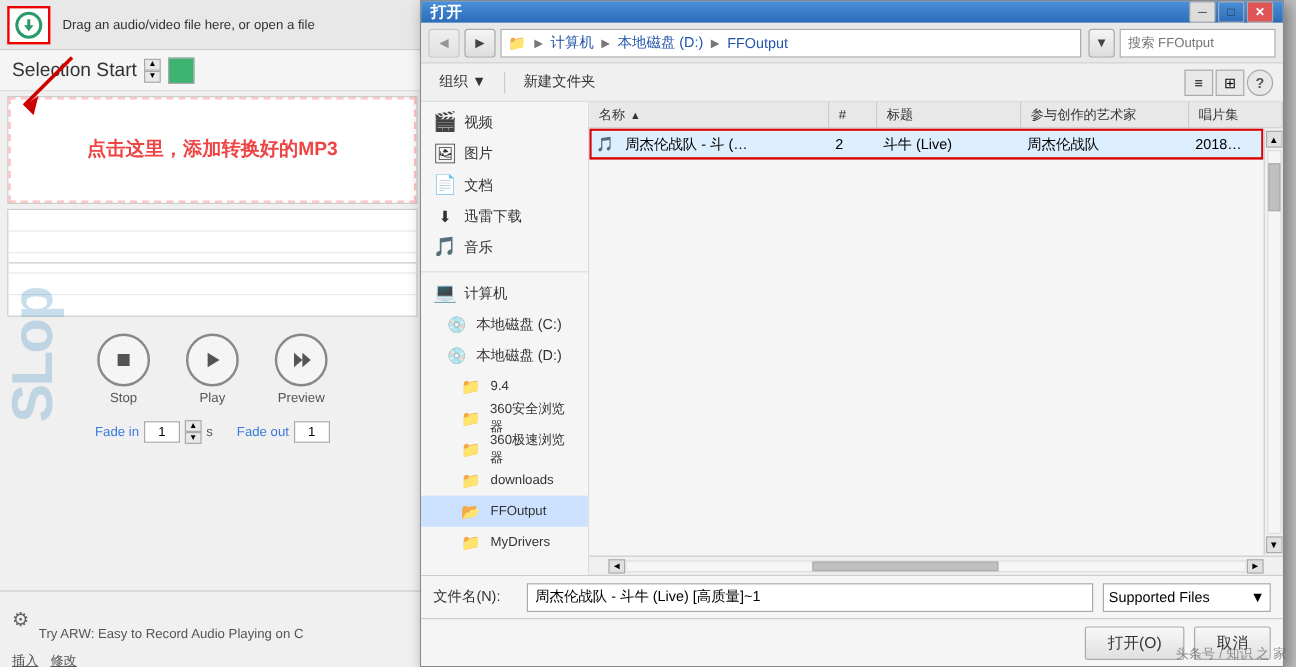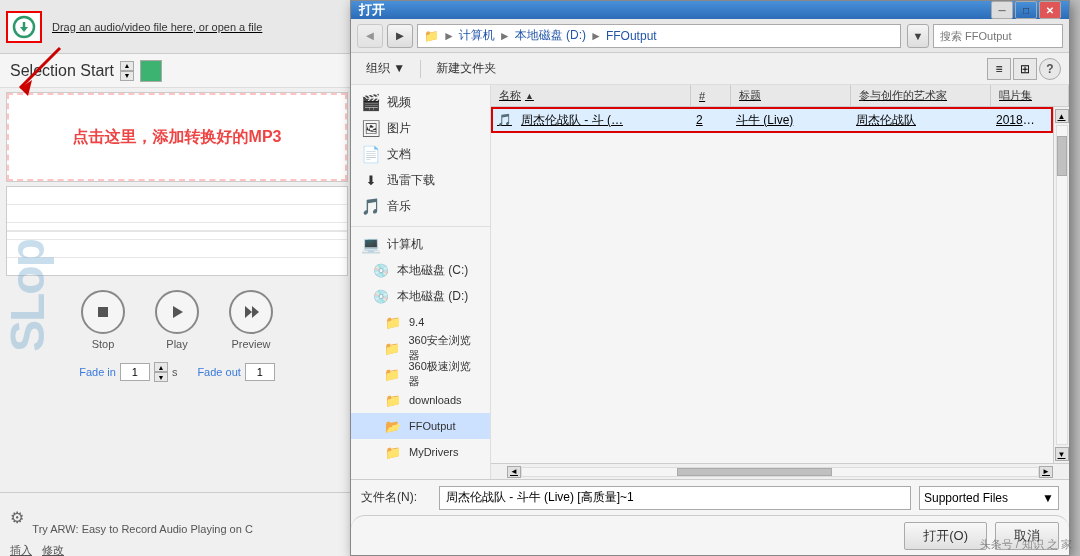--- a/index.html
+++ b/index.html
@@ -22,23 +22,22 @@
       background: #f0f0f0;
       border-right: 1px solid #aaa;
     }
 
     .left-toolbar {
       display: flex;
       align-items: center;
       background: #e8e8e8;
       border-bottom: 1px solid #ccc;
       padding: 4px 6px;
-      height: 54px;
+      height: 42px;
       gap: 4px;
-      text-decoration: underline;
     }
 
     .download-btn {
       width: 36px;
       height: 32px;
       border: 2px solid #e00;
       background: white;
       display: flex;
       align-items: center;
       justify-content: center;
@@ -517,21 +516,20 @@
       width: 20px;
       text-align: center;
     }
 
     
     .file-list-area {
       flex: 1;
       display: flex;
       flex-direction: column;
       overflow: hidden;
-      text-decoration: underline;
     }
 
     .file-list-header {
       display: flex;
       background: #e8e8e8;
       border-bottom: 1px solid #ccc;
       height: 22px;
     }
 
     .col-header {
@@ -616,21 +614,20 @@
     
     .action-bar {
       display: flex;
       align-items: center;
       justify-content: flex-end;
       padding: 6px 10px;
       border-top: 1px solid #ccc;
       background: #f5f5f5;
       gap: 8px;
       height: 40px;
-      border-radius: 14px;
     }
 
     .action-btn {
       height: 28px;
       padding: 0 18px;
       border: 1px solid #aaa;
       background: linear-gradient(to bottom, #f8f8f8, #e0e0e0);
       border-radius: 2px;
       font-size: 13px;
       cursor: pointer;

